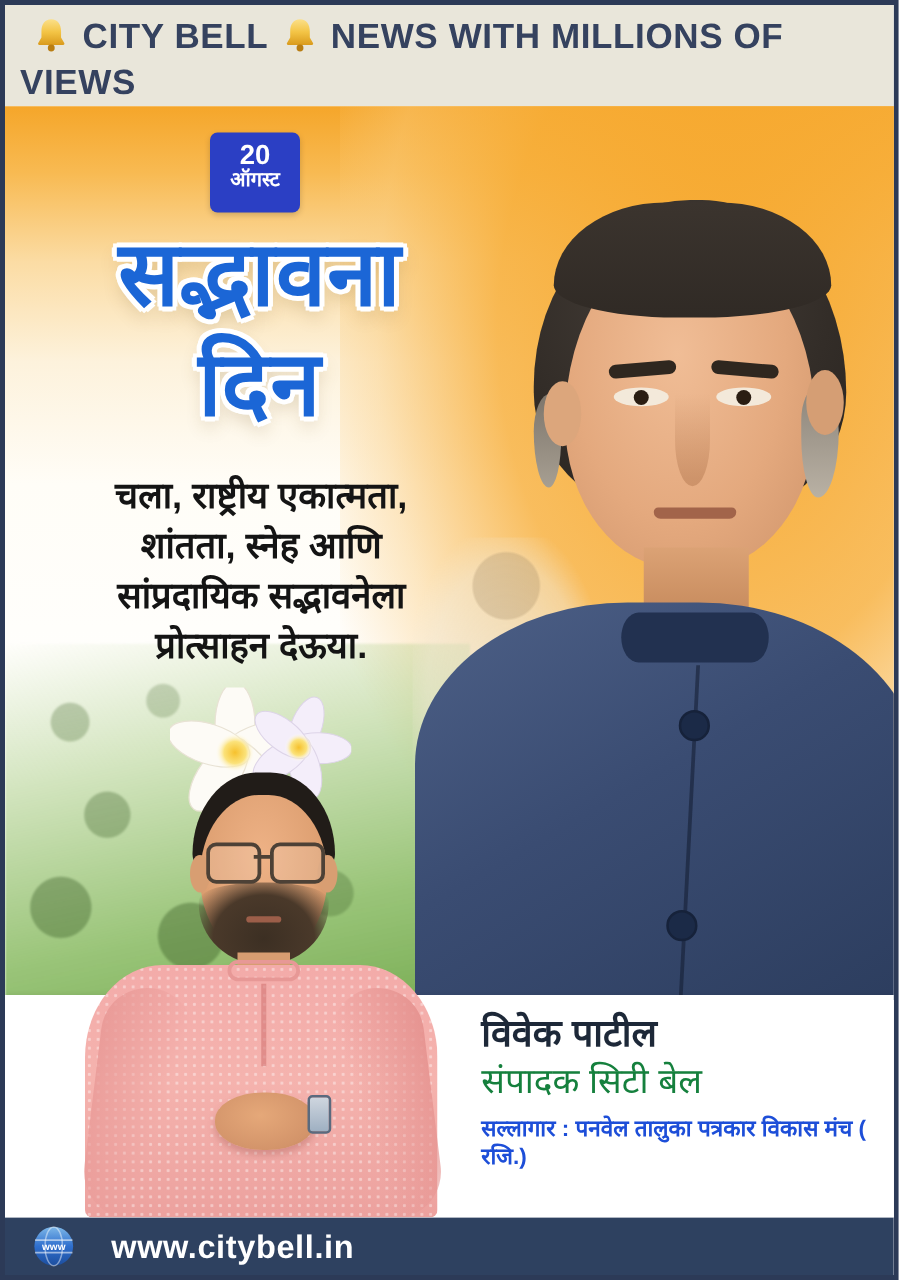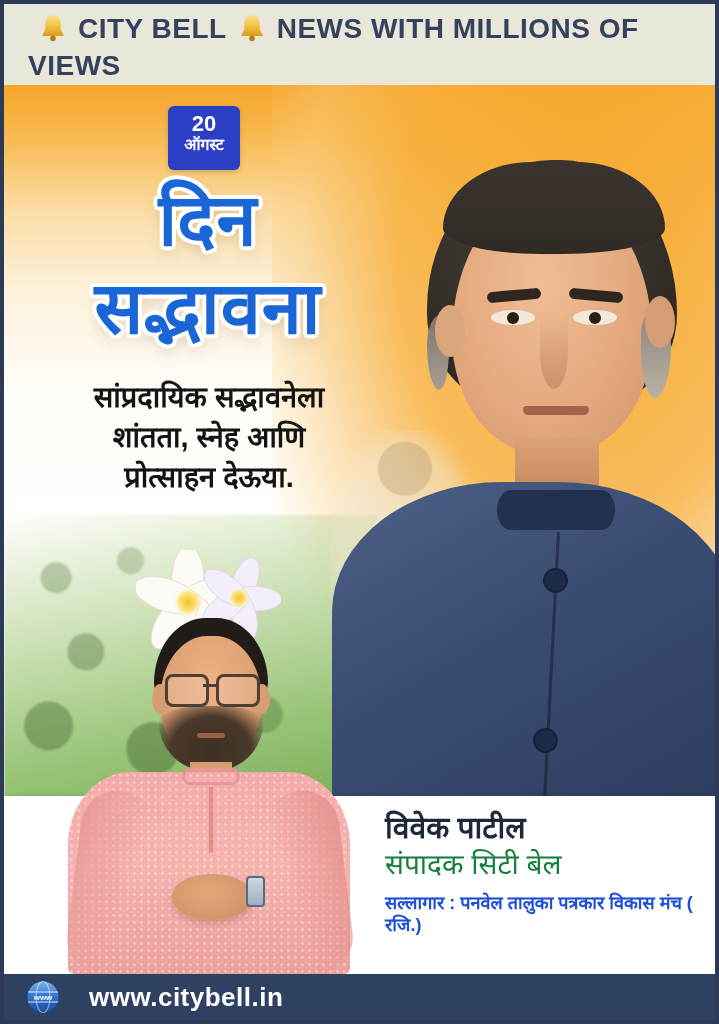--- a/index.html
+++ b/index.html
@@ -1,21 +1,21 @@
 <!DOCTYPE html>
 <html><head>
 <meta charset="utf-8">
 <style>
   html,body{margin:0;padding:0;}
   body{width:719px;height:1024px;font-family:"Liberation Sans","DejaVu Sans",sans-serif;}
   .page{position:relative;width:719px;height:1024px;box-sizing:border-box;border:4px solid #2c3a57;background:#fff;overflow:hidden;}
 
   
   .header{height:81px;background:#e9e6da;color:#35425f;font-size:28px;font-weight:600;
-          letter-spacing:.5px;line-height:1.32;padding:7px 14px 0 24px;box-sizing:border-box;}
+          letter-spacing:.5px;line-height:1.32;padding:7px 14px 0 12px;box-sizing:border-box;}
   .bell{display:inline-block;width:30px;height:30px;vertical-align:-5px;margin:0 10px;}
 
   
   .main{position:relative;width:718px;height:889px;overflow:hidden;
         background:linear-gradient(180deg,#f5a62a 0%,#f8ba52 6%,#fbdca4 14%,#fdf2dc 23%,#fffdf7 34%,#ffffff 60%);}
   .orange-halo{position:absolute;right:-50px;top:-40px;width:500px;height:680px;z-index:1;
         background:radial-gradient(ellipse at 62% 32%,rgba(246,166,42,.95) 0%,rgba(247,173,55,.8) 42%,rgba(250,202,122,.45) 64%,rgba(255,255,255,0) 80%);}
 
   
   .badge{position:absolute;left:164px;top:21px;width:72px;height:64px;background:#2b3fc4;border-radius:6px;
@@ -179,27 +179,28 @@
       <div class="btn1"></div>
       <div class="btn2"></div>
     </div>
 
     <div class="badge">
       <div class="d">20</div>
       <div class="m">ऑगस्ट</div>
     </div>
 
     <div class="title">
+      <div>सद्भावना</div>
       <div>दिन</div>
-      <div>सद्भावना</div>
     </div>
 
     <div class="message">
+      <p>चला, राष्ट्रीय एकात्मता,</p>
+      <p>शांतता, स्नेह आणि</p>
       <p>सांप्रदायिक सद्भावनेला</p>
-      <p>शांतता, स्नेह आणि</p>
       <p>प्रोत्साहन देऊया.</p>
     </div>
 
     <svg class="flowers" viewBox="0 0 145 112">
       <defs>
         <radialGradient id="fc" cx=".5" cy=".5" r=".5">
           <stop offset="0" stop-color="#f6c12d"></stop>
             <stop offset=".55" stop-color="#fbe27a"></stop>
             <stop offset="1" stop-color="#ffffff" stop-opacity="0"></stop>
         </radialGradient>

